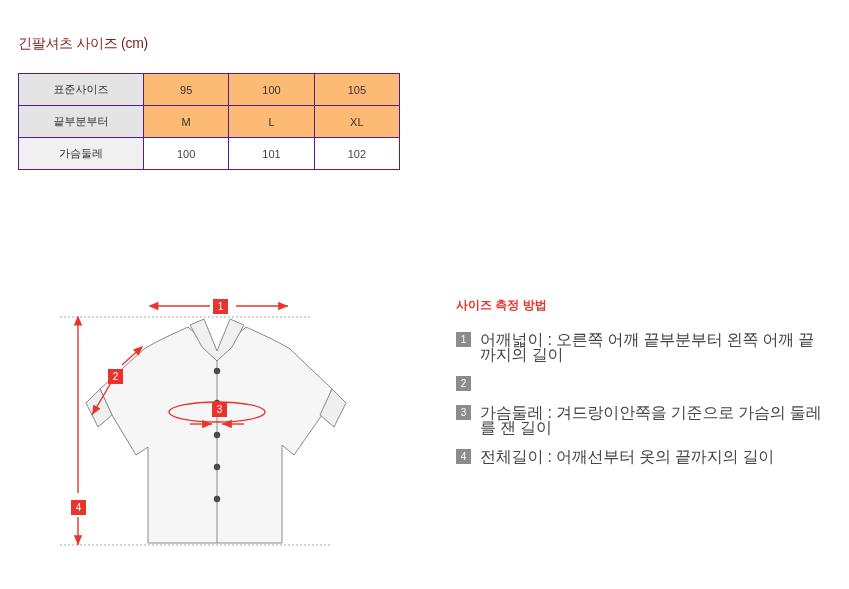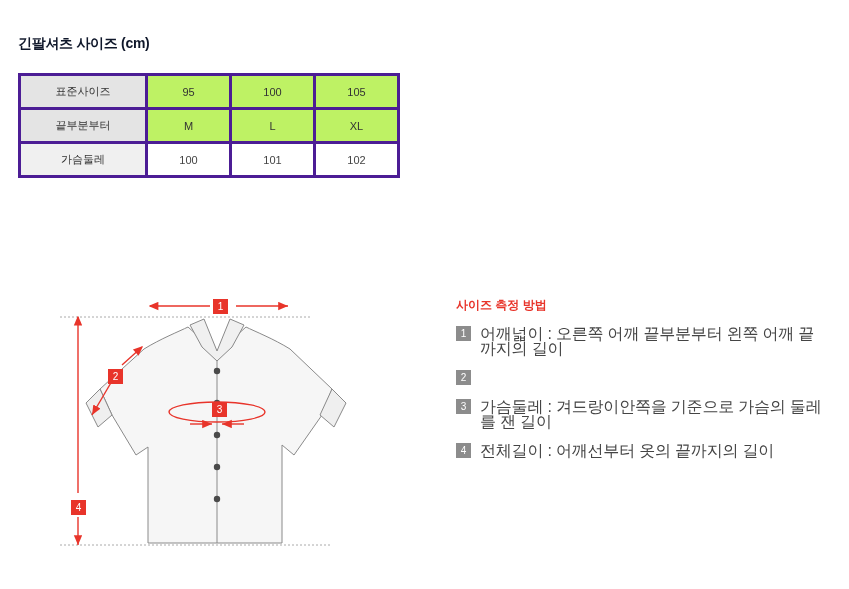--- a/index.html
+++ b/index.html
@@ -19,49 +19,49 @@
     position: relative;
     width: 849px;
     height: 589px;
     box-sizing: border-box;
   }
   .title {
     position: absolute;
     left: 18px;
     top: 35px;
     font-size: 14px;
-    font-weight: bold;
-    color: #0f172a;
+    font-weight: normal;
+    color: #7f1d1d;
     letter-spacing: -0.3px;
   }
 
   
   .size-table {
     position: absolute;
     left: 18px;
     top: 73px;
     border-collapse: collapse;
     width: 382px;
     table-layout: fixed;
   }
   .size-table td {
-    border: 3px solid #4c1d95;
+    border: 1px solid #4c1d95;
     height: 29px;
     text-align: center;
     vertical-align: middle;
     font-size: 11px;
     color: #444444;
   }
   .size-table .rowhead {
     background: #f0f0f0;
     width: 122px;
     color: #333333;
   }
   .size-table tr.header td {
-    background: #bef264;
+    background: #fdba74;
     font-weight: normal;
     color: #333333;
   }
   .size-table tr.header td.rowhead {
     background: #e4e4e4;
   }
   .size-table tr.alt td {
     background: #fafafa;
   }
   .size-table tr.alt td.rowhead {
@@ -100,21 +100,21 @@
   .legend {
     position: absolute;
     left: 456px;
     top: 297px;
     width: 370px;
   }
   .legend-title {
     font-size: 12px;
     font-weight: bold;
     color: #e8342a;
-    margin-bottom: 12px;
+    margin-bottom: 18px;
   }
   .legend-row {
     display: flex;
     align-items: flex-start;
     margin-bottom: 14px;
   }
   .legend-num {
     flex: 0 0 auto;
     width: 15px;
     height: 15px;

